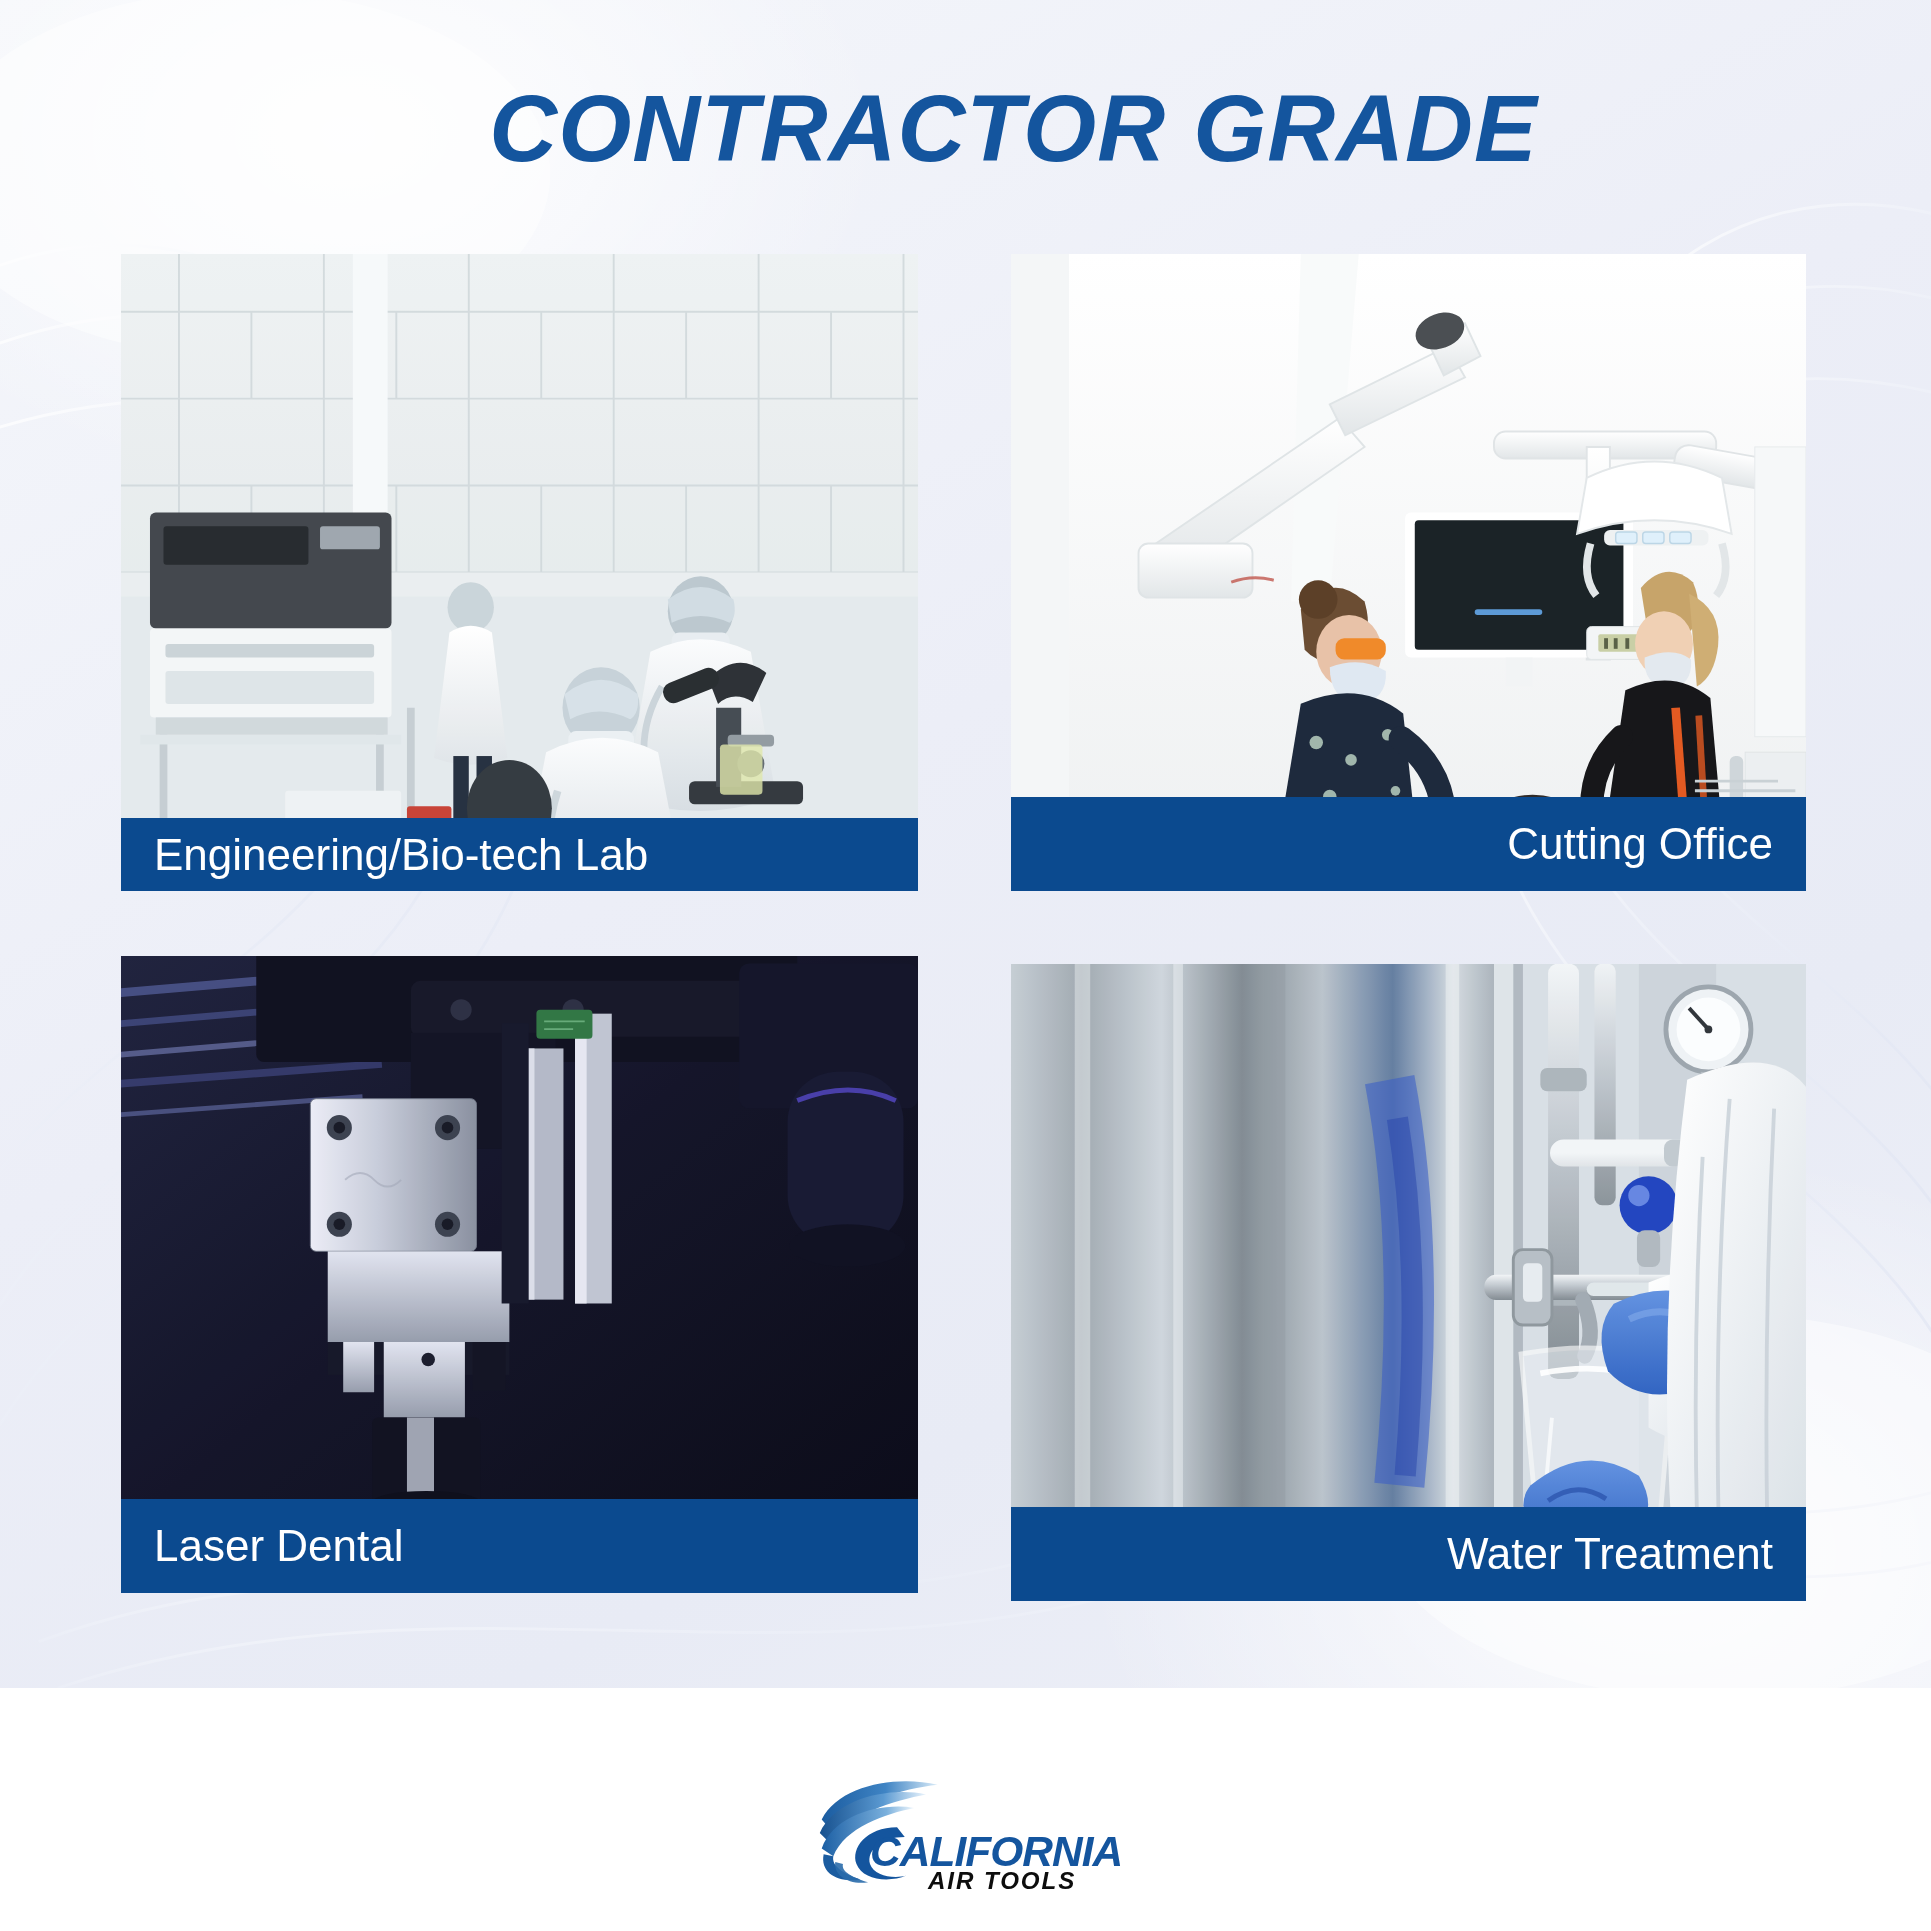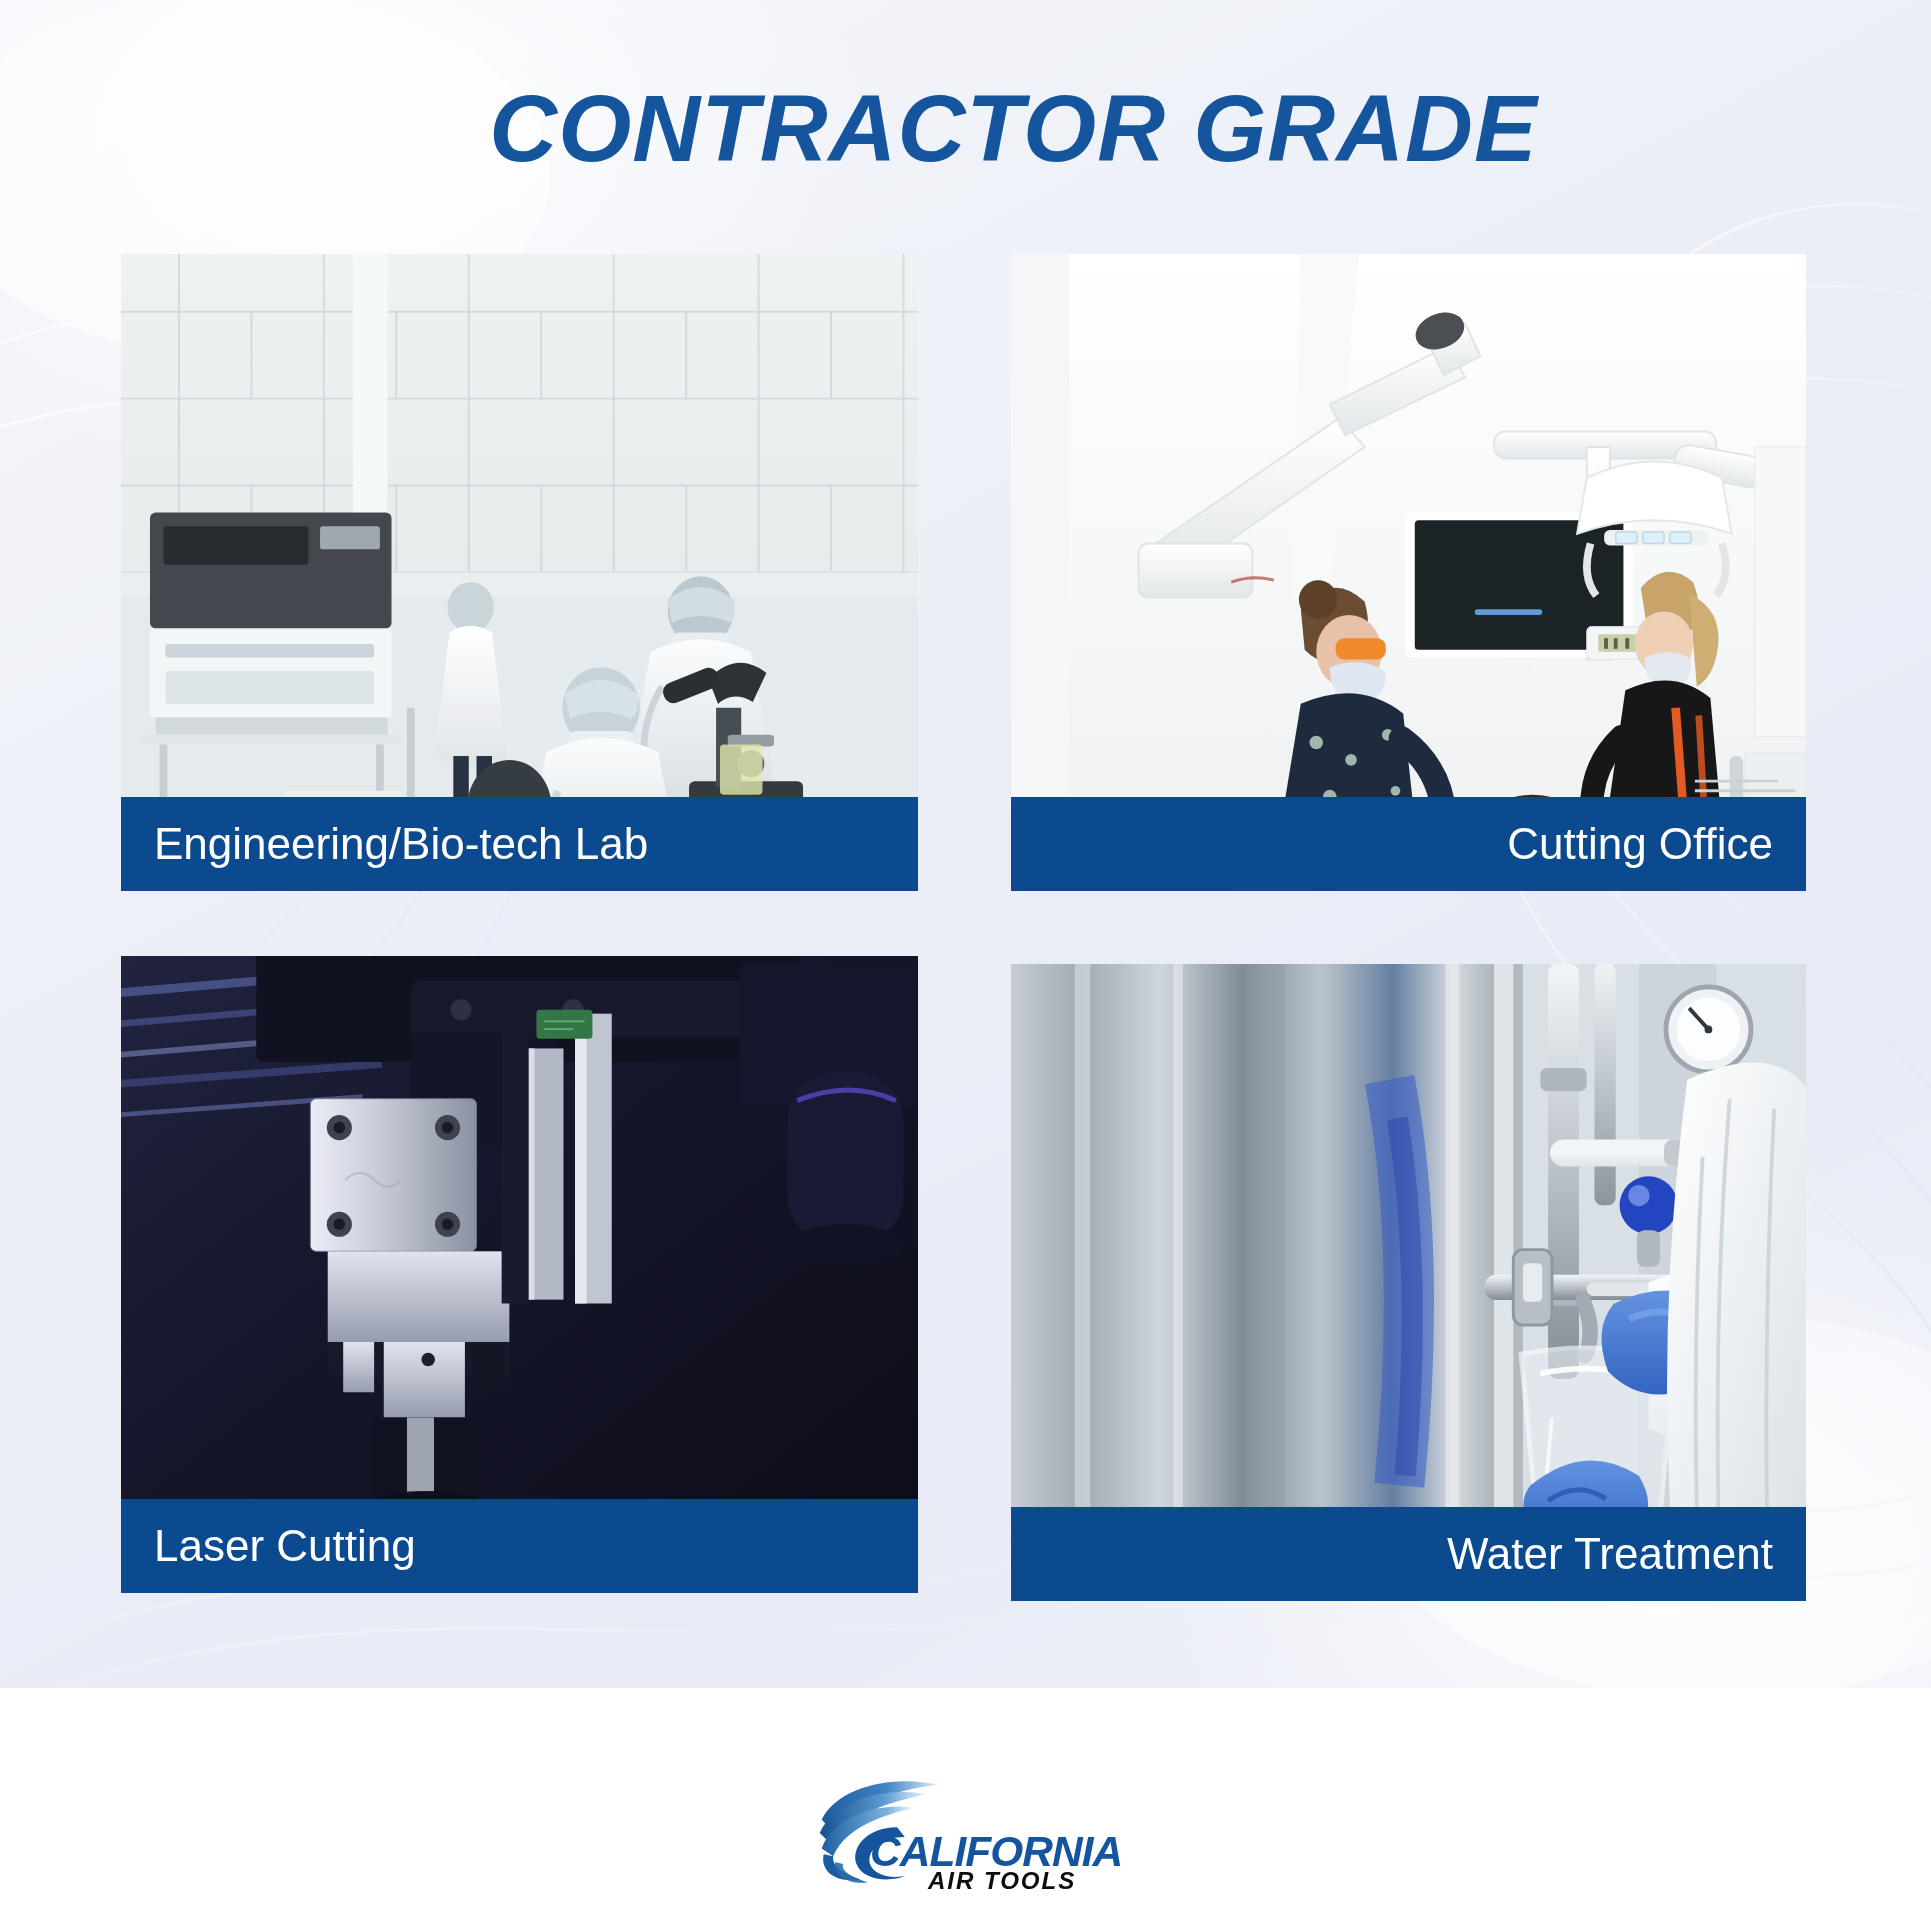--- a/index.html
+++ b/index.html
@@ -48,21 +48,21 @@
     line-height:1;
     display:flex;
     align-items:center;
     white-space:nowrap;
   }
   .caption.left  { justify-content:flex-start; padding-left:33px; }
   .caption.right { justify-content:flex-end;   padding-right:33px; }
 
   
   #card-lab     { left:121px;  top:254px;  width:797px;  height:637px; }
-  #card-lab .caption { height:94px; }
+  #card-lab .caption { height:73px; }
   #card-dental  { left:1011px; top:254px;  width:795px;  height:637px; }
   #card-dental .caption { height:94px; }
   #card-laser   { left:121px;  top:956px;  width:797px;  height:637px; }
   #card-laser .caption { height:94px; }
   #card-water   { left:1011px; top:956px;  width:795px;  height:637px;margin-top:8px; }
   #card-water .caption { height:94px; }
 
   
   #logo { position:absolute; left:814px; top:1773px; width:309px; height:122px;text-decoration:underline; }
   #logo svg { display:block; width:100%; height:100%; }
@@ -438,21 +438,21 @@
 
       <g opacity=".35" fill="none" stroke="#9aa3b2" stroke-width="2">
         <path d="M540 616 q40 -20 84 -4"></path>
         <ellipse cx="610" cy="600" rx="48" ry="16"></ellipse>
       </g>
 
       <rect width="825" height="660" fill="#6d5ad8" opacity=".06"></rect>
     </svg>
   </div>
   <div class="caption left">
-    <span>Laser Cutting</span>
+    <span>Laser Dental</span>
   </div>
 </div>
 
 <div class="card" id="card-water">
   <div class="photo">
     <svg viewBox="0 0 823 660" preserveAspectRatio="xMidYMid slice">
       <defs>
         <linearGradient id="tank" x1="0" y1="0" x2="1" y2="0">
           <stop offset="0%" stop-color="#c4ccd3"></stop>
           <stop offset="14%" stop-color="#9ea7af"></stop>

